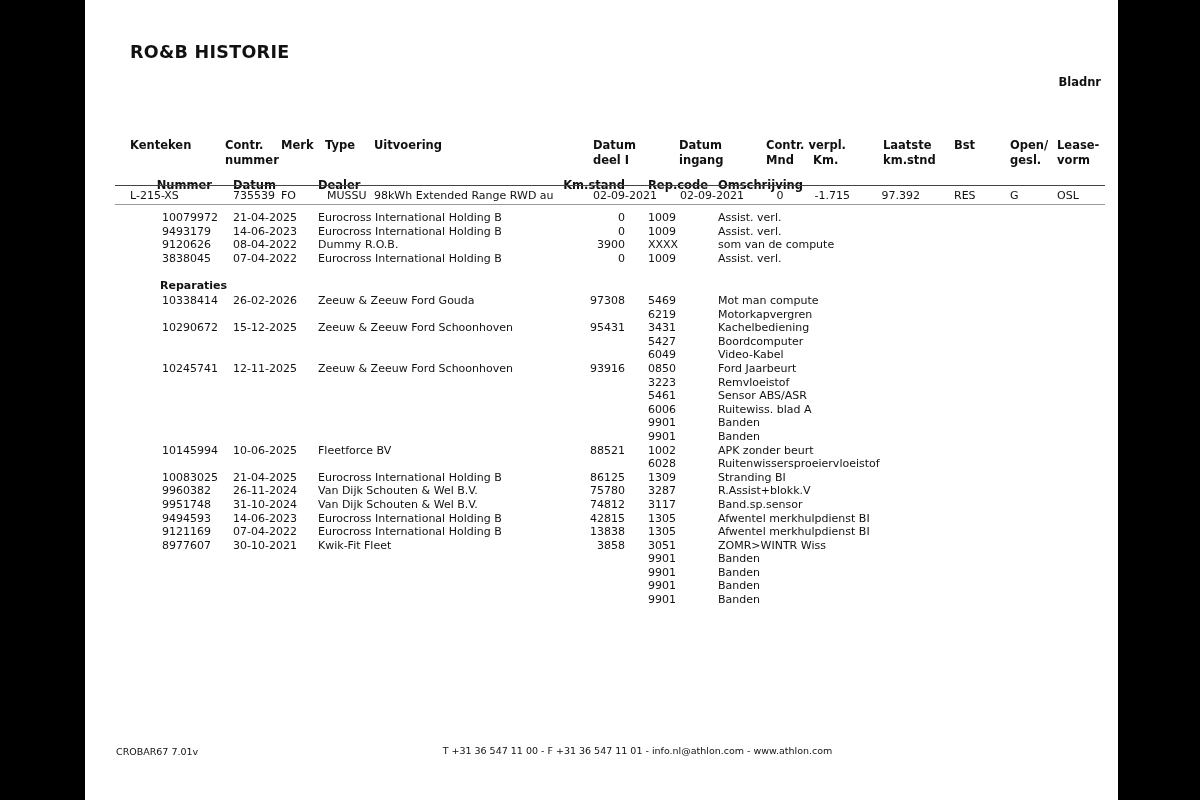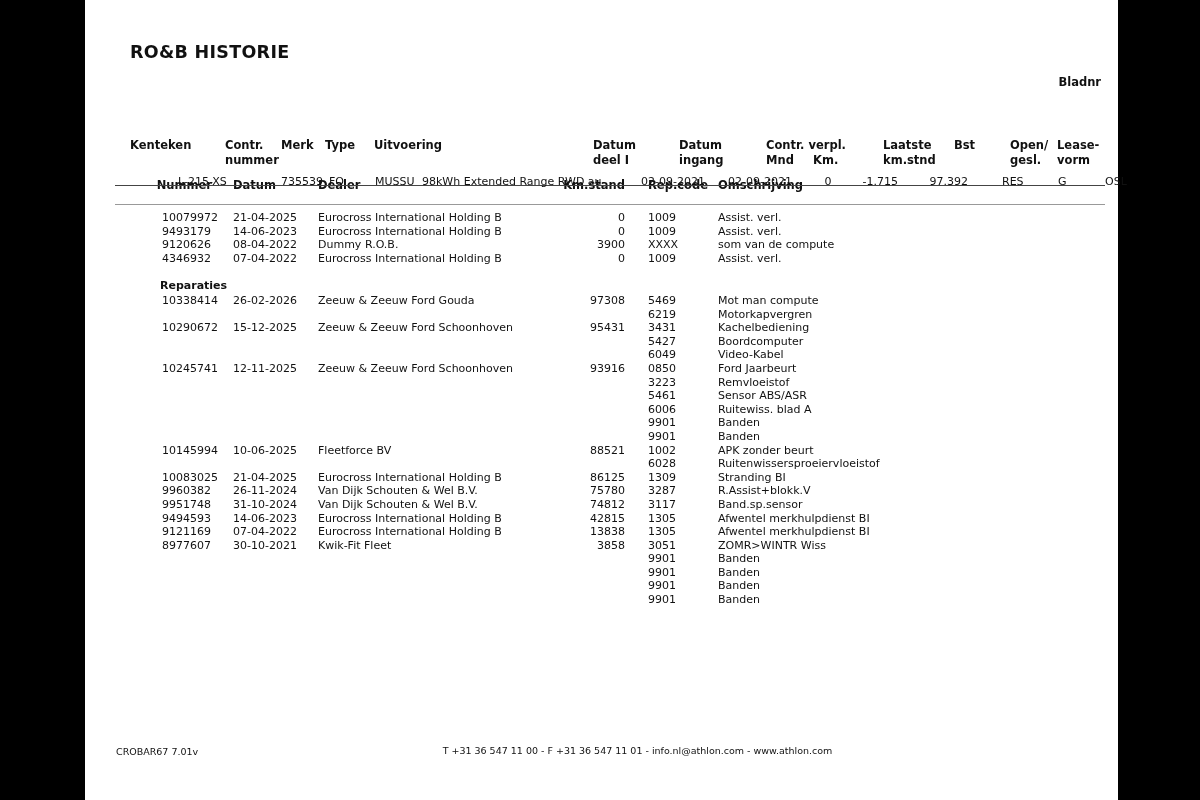--- a/index.html
+++ b/index.html
@@ -7,21 +7,21 @@
   body { background:#000; position:relative; font-family:"DejaVu Sans", sans-serif; color:#111; overflow:hidden; }
   .page { position:absolute; left:85px; top:0; width:1033px; height:800px; background:#fff; }
   .abs { position:absolute; white-space:nowrap; }
   .title { left:45px; top:42px; font-size:17.5px; font-weight:bold; letter-spacing:.3px; }
   .bladnr { left:940px; top:75px; width:76px; text-align:right; font-size:11.5px; font-weight:bold; }
   .h { font-size:11.5px; font-weight:bold;margin-top:8px; }
   .t1 { top:130px; } .t2 { top:145px; } .t3 { top:170px; }
   .rule { position:absolute; left:30px; width:990px; height:1px; }
   .rule1 { top:185px; background:#444; }
   .rule2 { top:204px; background:#999; }
-  .v { font-size:11px; top:175px;margin-left:48px; }
+  .v { font-size:11px; top:189px; }
   .tbl { position:absolute; left:0; width:1033px; }
   .tbl-onderhoud { top:211px; }
   .tbl-reparaties { top:294px; }
   .row { position:relative; height:13.6px; }
   .cell { position:absolute; top:0; font-size:11px; white-space:nowrap; line-height:13.6px; }
   .c-num  { left:77px; }
   .c-dat  { left:148px; }
   .c-deal { left:233px; }
   .c-kms  { left:455px; width:85px; text-align:right; }
   .c-rep  { left:563px; }
@@ -132,21 +132,21 @@
       <div class="row">
         <span class="cell c-num">9120626</span>
         <span class="cell c-dat">08-04-2022</span>
         <span class="cell c-deal">Dummy R.O.B.</span>
         <span class="cell c-kms">3900</span>
         <span class="cell c-rep">XXXX</span>
         <span class="cell c-oms">som van de compute</span>
       </div>
 
       <div class="row">
-        <span class="cell c-num">4346932</span>
+        <span class="cell c-num">3838045</span>
         <span class="cell c-dat">07-04-2022</span>
         <span class="cell c-deal">Eurocross International Holding B</span>
         <span class="cell c-kms">0</span>
         <span class="cell c-rep">1009</span>
         <span class="cell c-oms">Assist. verl.</span>
       </div>
     </div>
 
   <div class="abs sect">Reparaties</div>
 

